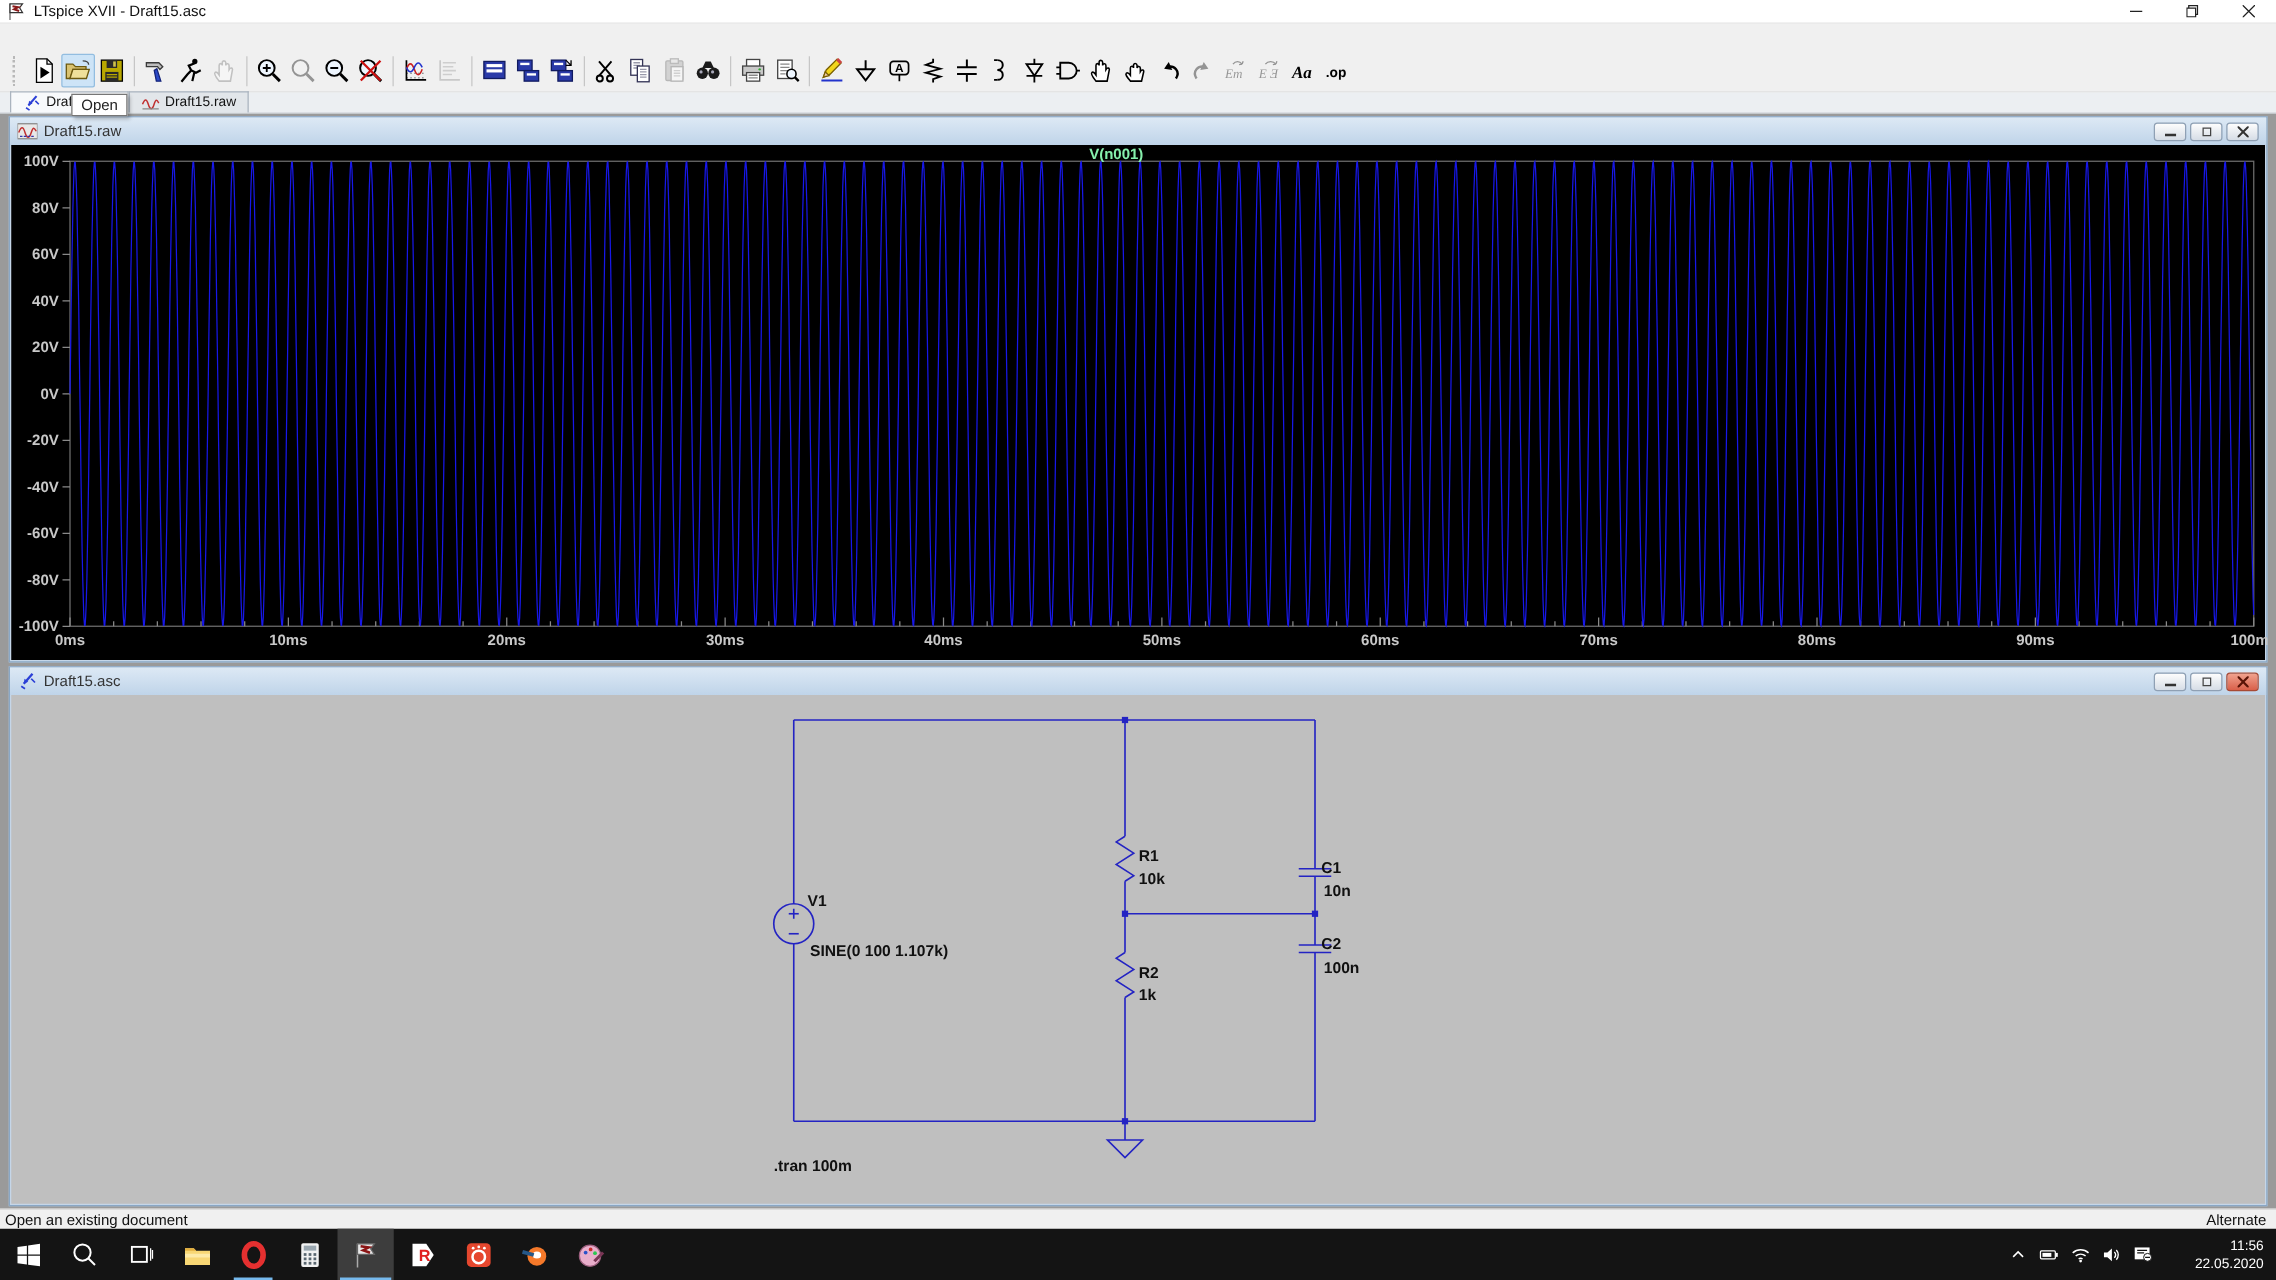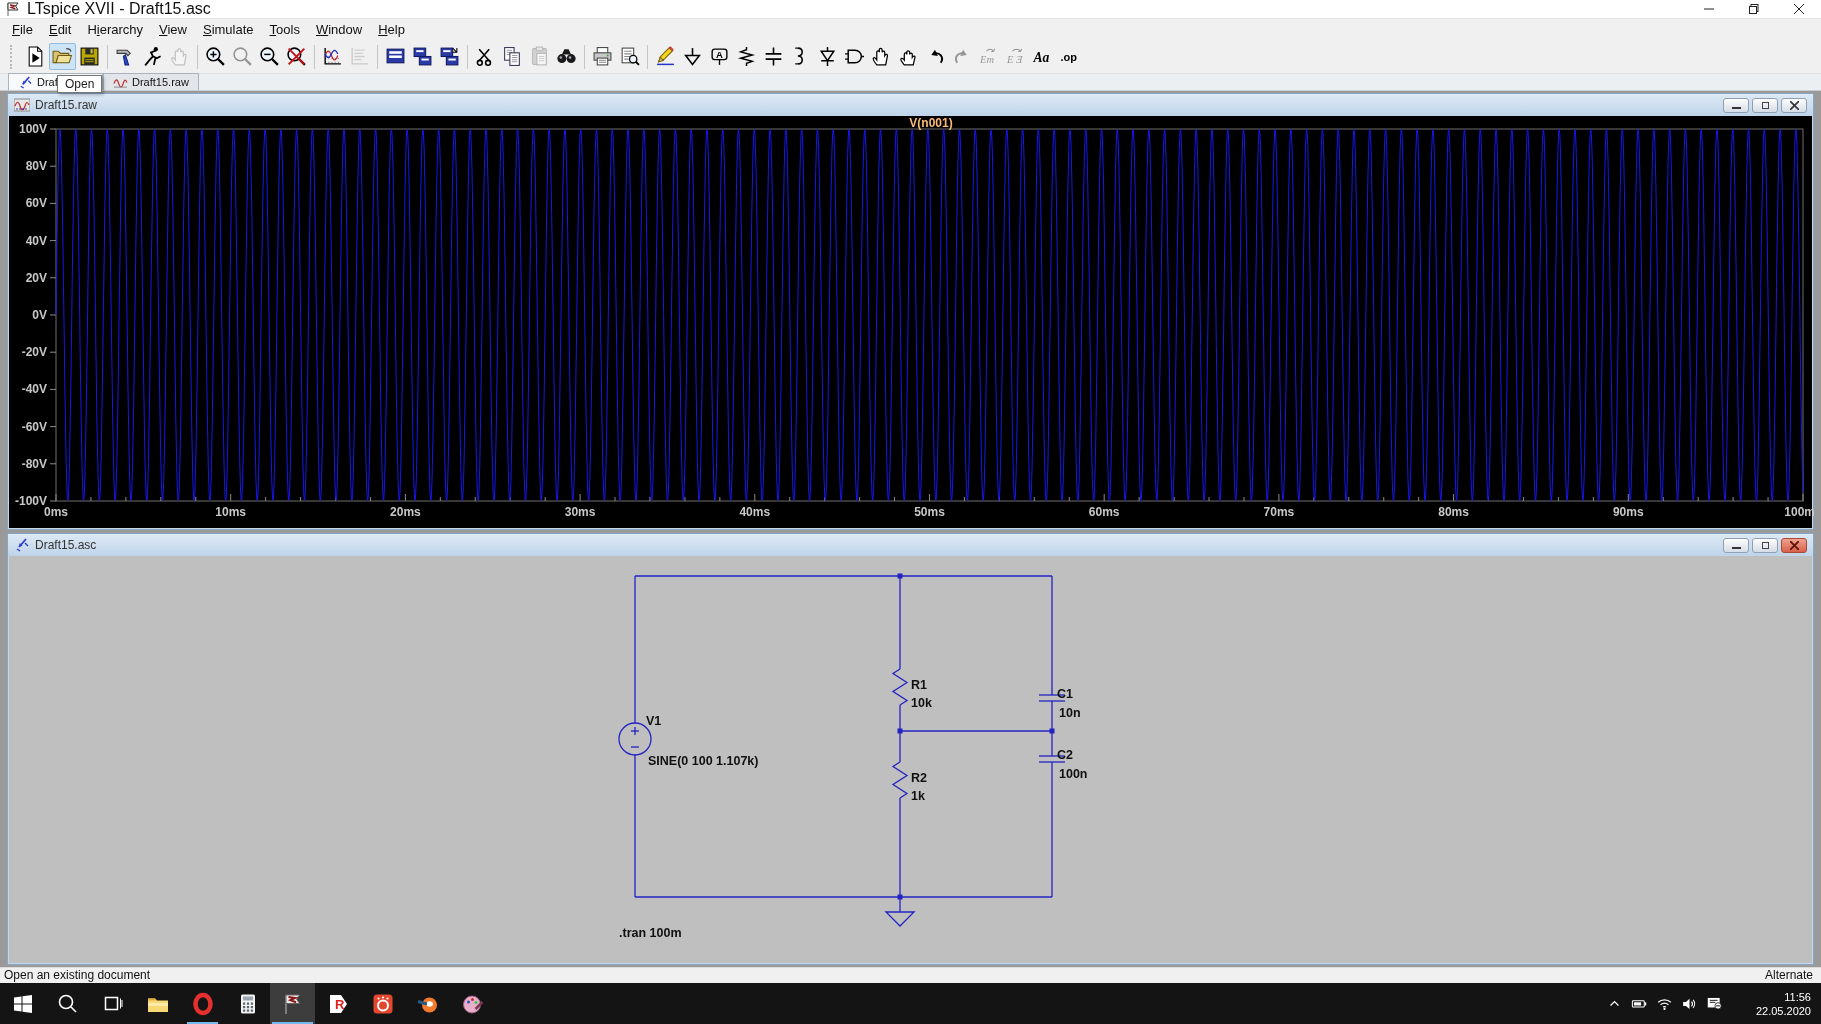--- a/index.html
+++ b/index.html
@@ -3,21 +3,21 @@
 <meta charset="utf-8">
 <style>
   html,body{margin:0;padding:0;background:#444;}
   #screen{position:relative;width:1821px;height:1024px;overflow:hidden;
           font-family:"Liberation Sans","DejaVu Sans",sans-serif;background:#f0f0f0;
           -webkit-font-smoothing:antialiased;}
   
   #titlebar{position:absolute;left:0;top:0;width:100%;height:19px;background:#ffffff;
             display:flex;align-items:center;border-bottom:1px solid #e4e4e4;box-sizing:border-box;}
   #app-logo{width:16px;height:16px;margin:0 6px 0 5px;flex:0 0 auto;}
-  #app-title{font-size:16px;color:#111;}
+  #app-title{font-size:12px;color:#111;}
   #win-controls{margin-left:auto;display:flex;height:100%;}
   .wc-btn{width:45px;height:100%;display:flex;align-items:center;justify-content:center;
           font-size:11px;color:#222;}
   .wc-btn svg{display:block;}
   
   #menubar{position:absolute;left:0;top:19px;width:100%;height:21px;background:#f0f0f0;
            display:flex;align-items:center;padding-left:4px;box-sizing:border-box;}
   .menu-item{font-size:13px;color:#111;padding:2px 8px;}
   .menu-item u{text-decoration:underline;}
   
@@ -59,21 +59,21 @@
   #plot{position:absolute;left:1px;top:22px;right:1px;bottom:1px;background:#000;}
   #legend{position:absolute;top:0;height:13px;font-size:12px;font-weight:bold;color:#2e2eff;
           transform:translateX(-50%);}
   
   #schem-win{left:7px;top:442px;width:1807px;height:432px;}
   #canvas{position:absolute;left:1px;top:22px;right:1px;bottom:1px;background:#bfbfbf;overflow:hidden;}
   .slabel{position:absolute;font-size:12.5px;font-weight:bold;color:#101010;white-space:nowrap;
           font-family:"Liberation Sans","DejaVu Sans",sans-serif;}
   
   #statusbar{position:absolute;left:0;top:967px;width:100%;height:16px;background:#f0f0f0;
-             display:flex;align-items:flex-start;font-size:12px;color:#111;box-sizing:border-box;
+             display:flex;align-items:center;font-size:12px;color:#111;box-sizing:border-box;
              padding:0 8px 0 4px;border-top:1px solid #dcdcdc;}
   #status-right{margin-left:auto;}
   
   #taskbar{position:absolute;left:0;top:983px;width:100%;height:41px;background:#141414;
            display:flex;align-items:stretch;}
   .tk-item{width:45px;display:flex;align-items:center;justify-content:center;position:relative;flex:0 0 auto;}
   .tk-item.running::after{content:"";position:absolute;left:7px;right:7px;bottom:0;height:2px;background:#76b9ed;}
   .tk-item.active{background:#3d3d3d;}
   .tk-item.active::after{content:"";position:absolute;left:2px;right:2px;bottom:0;height:2px;background:#76b9ed;}
   #tray{margin-left:auto;display:flex;align-items:center;}
@@ -107,30 +107,20 @@
           </svg>
         </div>
       <div class="wc-btn">
           <svg width="10" height="10">
             <path d="M0 0l10 10M10 0L0 10" stroke="#222"></path>
           </svg>
         </div>
     </div>
   </div>
 
-  <div id="menubar">
-      <div class="menu-item"><u>F</u>ile</div>
-      <div class="menu-item"><u>E</u>dit</div>
-      <div class="menu-item">H<u>i</u>erarchy</div>
-      <div class="menu-item"><u>V</u>iew</div>
-      <div class="menu-item"><u>S</u>imulate</div>
-      <div class="menu-item"><u>T</u>ools</div>
-      <div class="menu-item"><u>W</u>indow</div>
-      <div class="menu-item"><u>H</u>elp</div>
-    </div>
 
   <div id="toolbar">
       <div class="grip"></div>
       <div class="tb-btn">
         <svg width="21" height="21" viewBox="0 0 20 20">
           <path d="M4 1h8l4 4v14H4z" fill="#fff" stroke="#000"></path>
           <path d="M12 1v4h4" fill="none" stroke="#000"></path>
           <path d="M7 7l7 4.5L7 16z" fill="#000"></path>
         </svg>
       </div>
@@ -425,21 +415,21 @@
               <span class="restore-glyph"></span>
             </div>
           <div class="cw-btn">
               <svg width="9" height="9">
                 <path d="M0 0l9 9M9 0L0 9" stroke="#333" stroke-width="1.6"></path>
               </svg>
             </div>
         </div>
       </div>
       <div id="plot">
-        <div id="legend" style="left: 922px; color: #fdba74;">V(n001)</div>
+        <div id="legend" style="left: 884px; color: #86efac;">V(n001)</div>
         <svg id="wavesvg" width="1805" height="414">
             <rect x="47" y="13" width="1747" height="372" fill="none" stroke="#6e6e6e"></rect>
             <g>
               <line x1="47" y1="385" x2="47" y2="378" stroke="#8a8a8a"></line>
               <line x1="81.94" y1="385" x2="81.94" y2="381" stroke="#8a8a8a"></line>
               <line x1="116.88" y1="385" x2="116.88" y2="381" stroke="#8a8a8a"></line>
               <line x1="151.82" y1="385" x2="151.82" y2="381" stroke="#8a8a8a"></line>
               <line x1="186.76" y1="385" x2="186.76" y2="381" stroke="#8a8a8a"></line>
               <line x1="221.7" y1="385" x2="221.7" y2="378" stroke="#8a8a8a"></line>
               <line x1="256.64" y1="385" x2="256.64" y2="381" stroke="#8a8a8a"></line>

